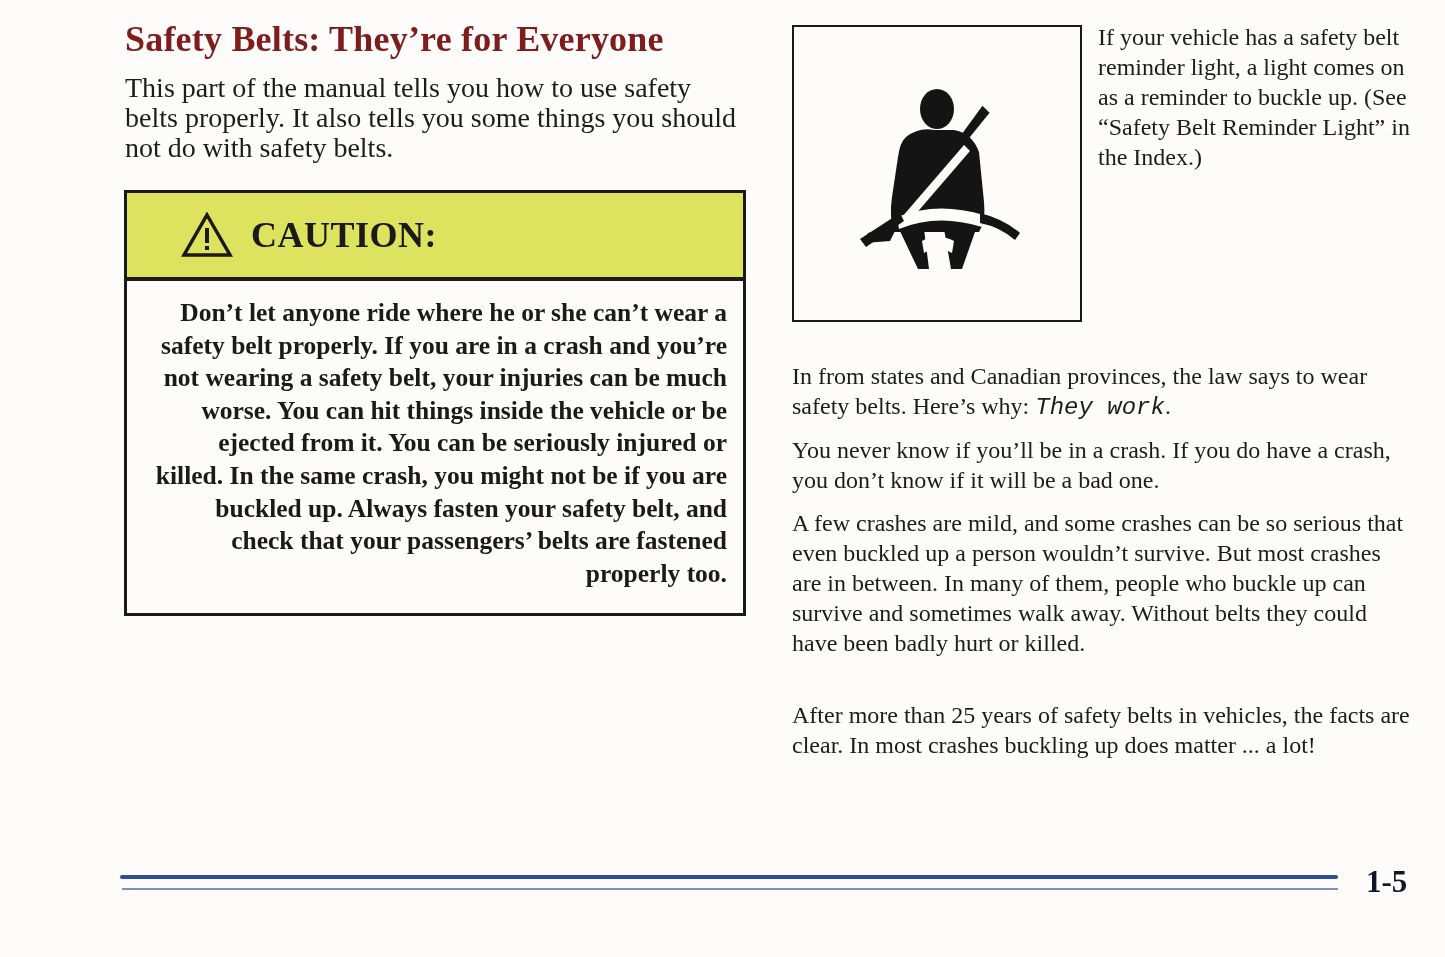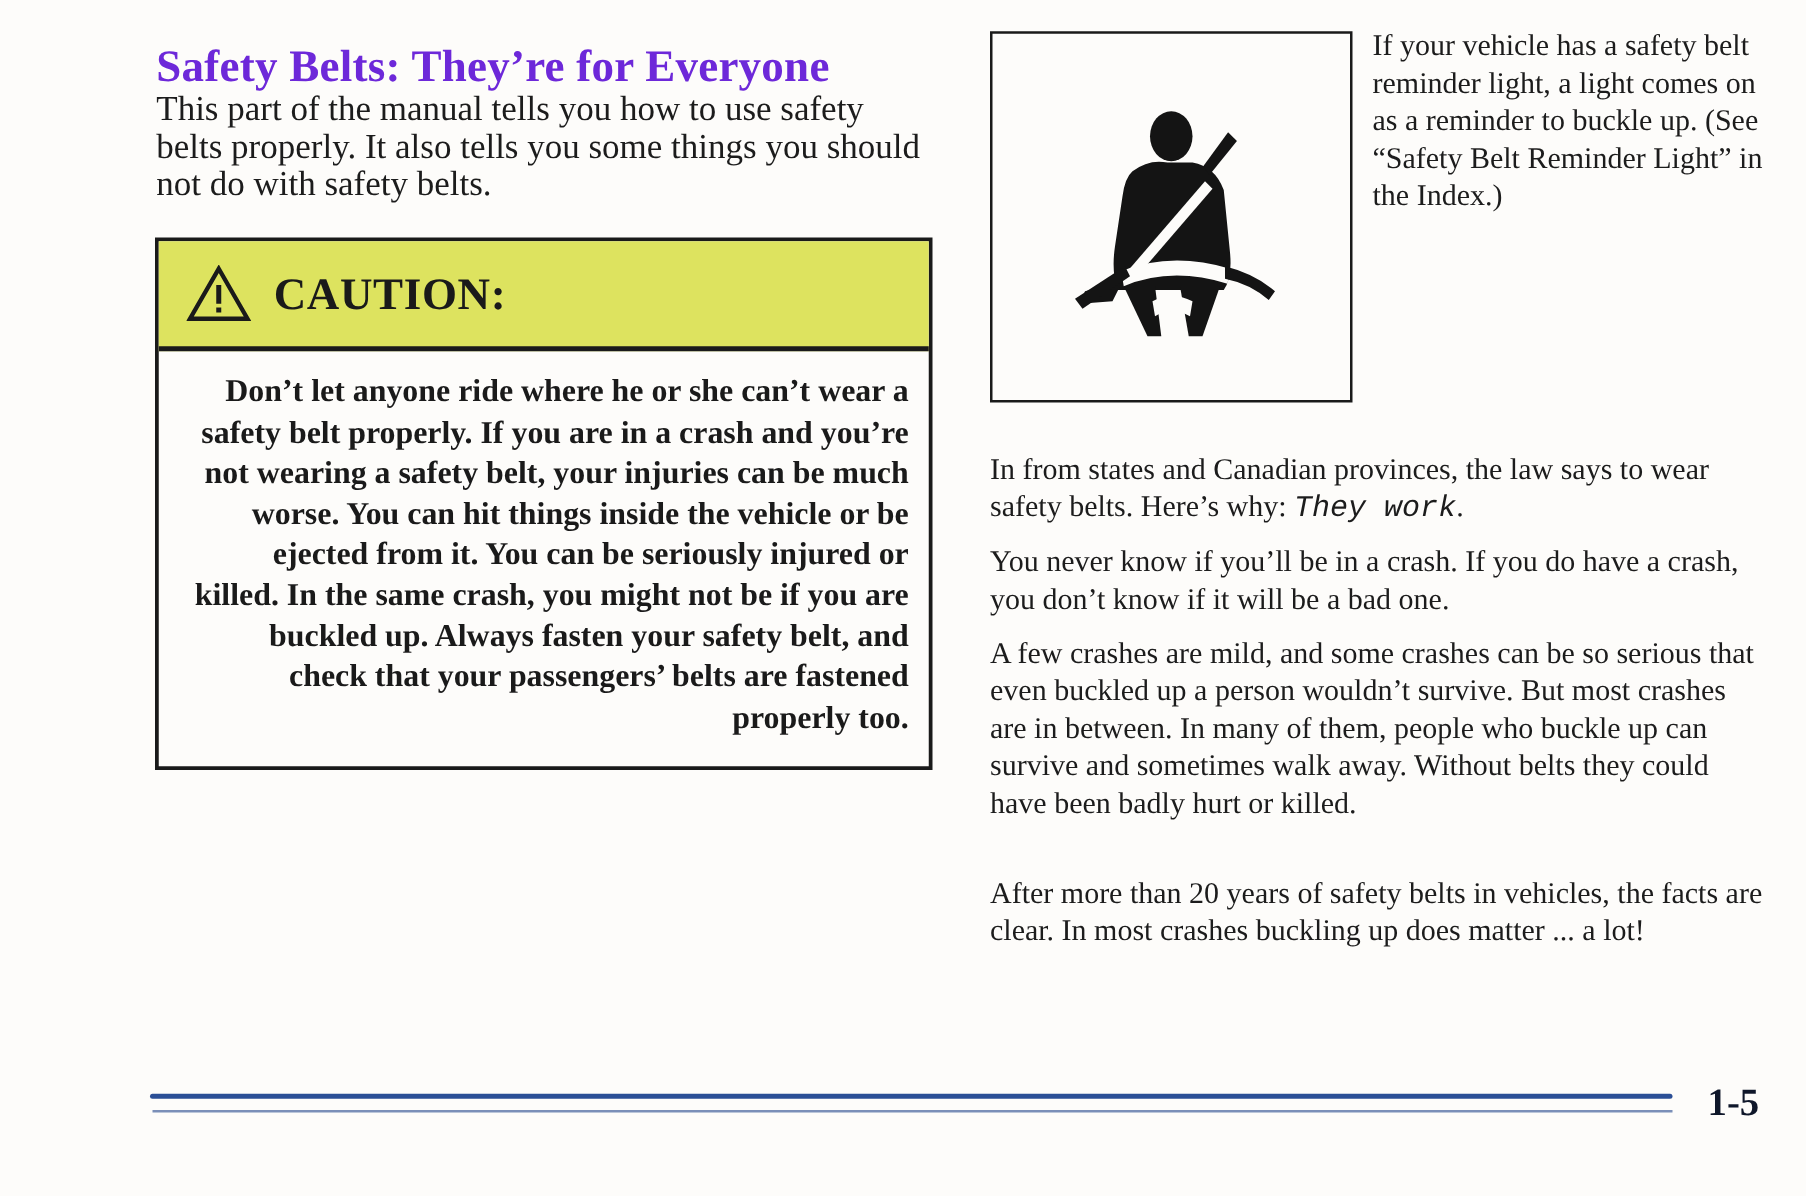--- a/index.html
+++ b/index.html
@@ -5,37 +5,37 @@
   html, body { margin: 0; padding: 0; }
   body {
     width: 1445px; height: 957px; position: relative; overflow: hidden;
     background: #fdfcfa;
     font-family: "Liberation Serif", "DejaVu Serif", serif;
     color: #1c1c1c;
   }
   .abs { position: absolute; }
 
   .title {
-    left: 125px; top: 32px;
-    font-size: 36px; font-weight: bold; color: #6d28d9;
+    left: 125px; top: 18px;
+    font-size: 36px; font-weight: bold; color: #7f1d1d;
     letter-spacing: 0.2px; white-space: nowrap; margin: 0;
   }
   .intro {
     left: 125px; top: 73px; width: 625px;
     font-size: 28px; line-height: 30px; margin: 0;
   }
 
   .caution-box {
     left: 124px; top: 190px; width: 616px; height: 420px;
     border: 3px solid #1a1a1a; background: #fdfcfa;
   }
   .caution-header {
     position: absolute; left: 0; top: 0; right: 0; height: 84px;
     background: #dde35f; border-bottom: 4px solid #1a1a1a;
-    display: flex; align-items: center;
+    display: flex; align-items: center; padding-left: 32px;
   }
   .caution-icon { margin-left: 22px; width: 52px; height: 46px; display: block; }
   .caution-label {
     margin-left: 18px; font-size: 36px; font-weight: bold; color: #1a1a1a;
     letter-spacing: 0.5px;
   }
   .caution-body {
     position: absolute; left: 20px; top: 104px; width: 580px;
     font-size: 25.5px; line-height: 32.6px; font-weight: bold; color: #1a1a1a;
     margin: 0;
@@ -105,17 +105,17 @@
     <path d="M96 214 L70 216 L74 206 L104 198 Z" fill="#141414"></path>
     <path d="M66 212 L106 186 L110 194 L72 220 Z" fill="#141414"></path>
   </svg>
 </div>
 
 <p class="abs side-note">If your vehicle has a safety belt reminder light, a light comes on as a reminder to buckle up. (See “Safety Belt Reminder Light” in the Index.)</p>
 
 <p class="abs para p1"><span>In from states and Canadian provinces, the law says to wear safety belts. Here’s why: </span><span class="ital">They work</span><span>.</span></p>
 <p class="abs para p2">You never know if you’ll be in a crash. If you do have a crash, you don’t know if it will be a bad one.</p>
 <p class="abs para p3">A few crashes are mild, and some crashes can be so serious that even buckled up a person wouldn’t survive. But most crashes are in between. In many of them, people who buckle up can survive and sometimes walk away. Without belts they could have been badly hurt or killed.</p>
-<p class="abs para p4">After more than 20 years of safety belts in vehicles, the facts are clear. In most crashes buckling up does matter ... a lot!</p>
+<p class="abs para p4">After more than 25 years of safety belts in vehicles, the facts are clear. In most crashes buckling up does matter ... a lot!</p>
 
 <div class="abs rule-thick"></div>
 <div class="abs rule-thin"></div>
 <p class="abs page-number">1-5</p>
 
 </body></html>

